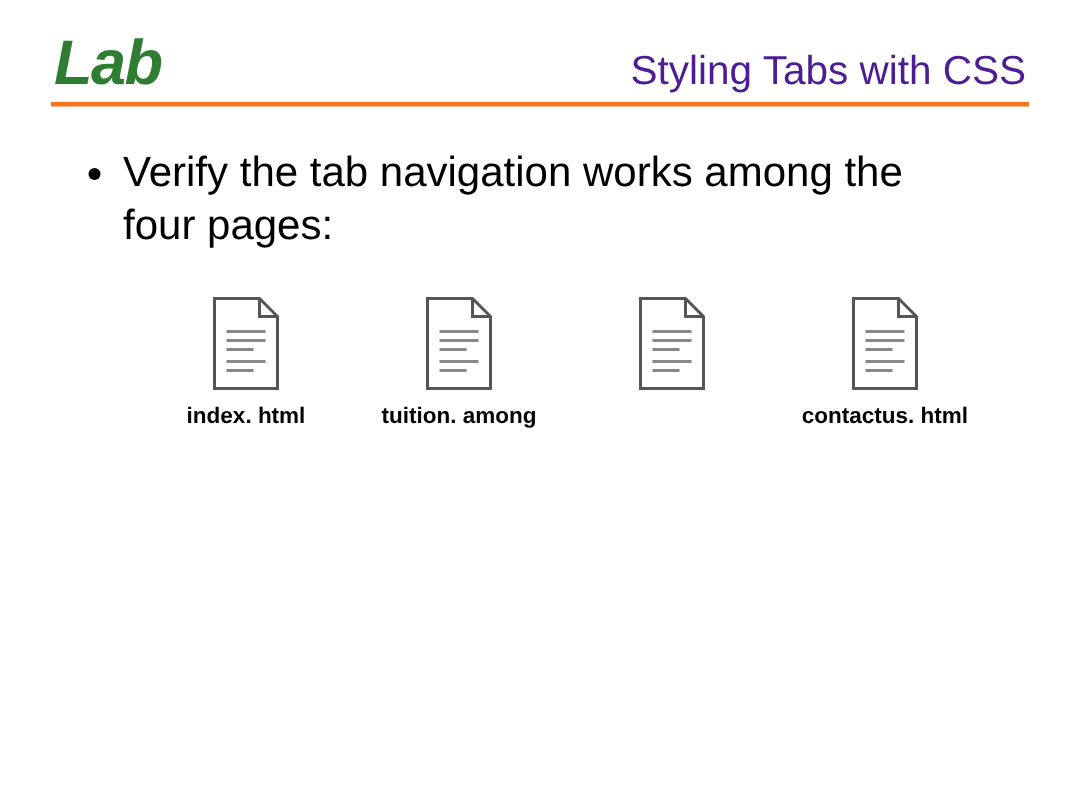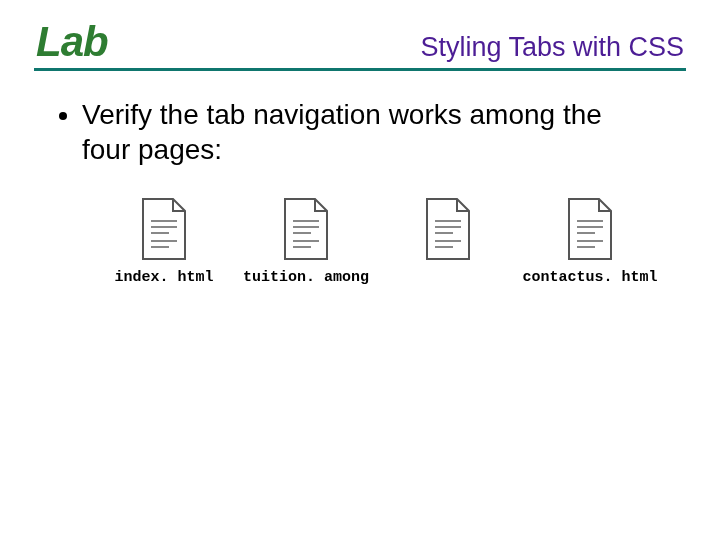--- a/index.html
+++ b/index.html
@@ -11,21 +11,21 @@
     font-family: Arial, Helvetica, sans-serif;
     color: #000;
   }
   .slide {
     padding: 18px 34px 0 34px;
   }
   .header {
     display: flex;
     align-items: baseline;
     justify-content: space-between;
-    border-bottom: 3px solid #0f766e;
+    border-bottom: 3px solid #f97316;
     padding: 0 2px 2px 2px;
     gap: 44px;
   }
   .lab {
     font-family: Arial, Helvetica, sans-serif;
     font-size: 42px;
     font-weight: bold;
     font-style: italic;
     color: #2e7d32; 
     letter-spacing: -1px;
@@ -49,21 +49,20 @@
   ul.bullets li {
     font-size: 28px;
     line-height: 1.25;
     max-width: 520px;
   }
   .files {
     display: flex;
     gap: 22px;
     margin: 30px 16px 0 70px;
     align-items: flex-start;
-    font-family: Liberation Mono, monospace;
   }
   .file {
     display: flex;
     flex-direction: column;
     align-items: center;
     gap: 8px;
     width: 120px;
   }
   .file .label {
     font-size: 15px;

